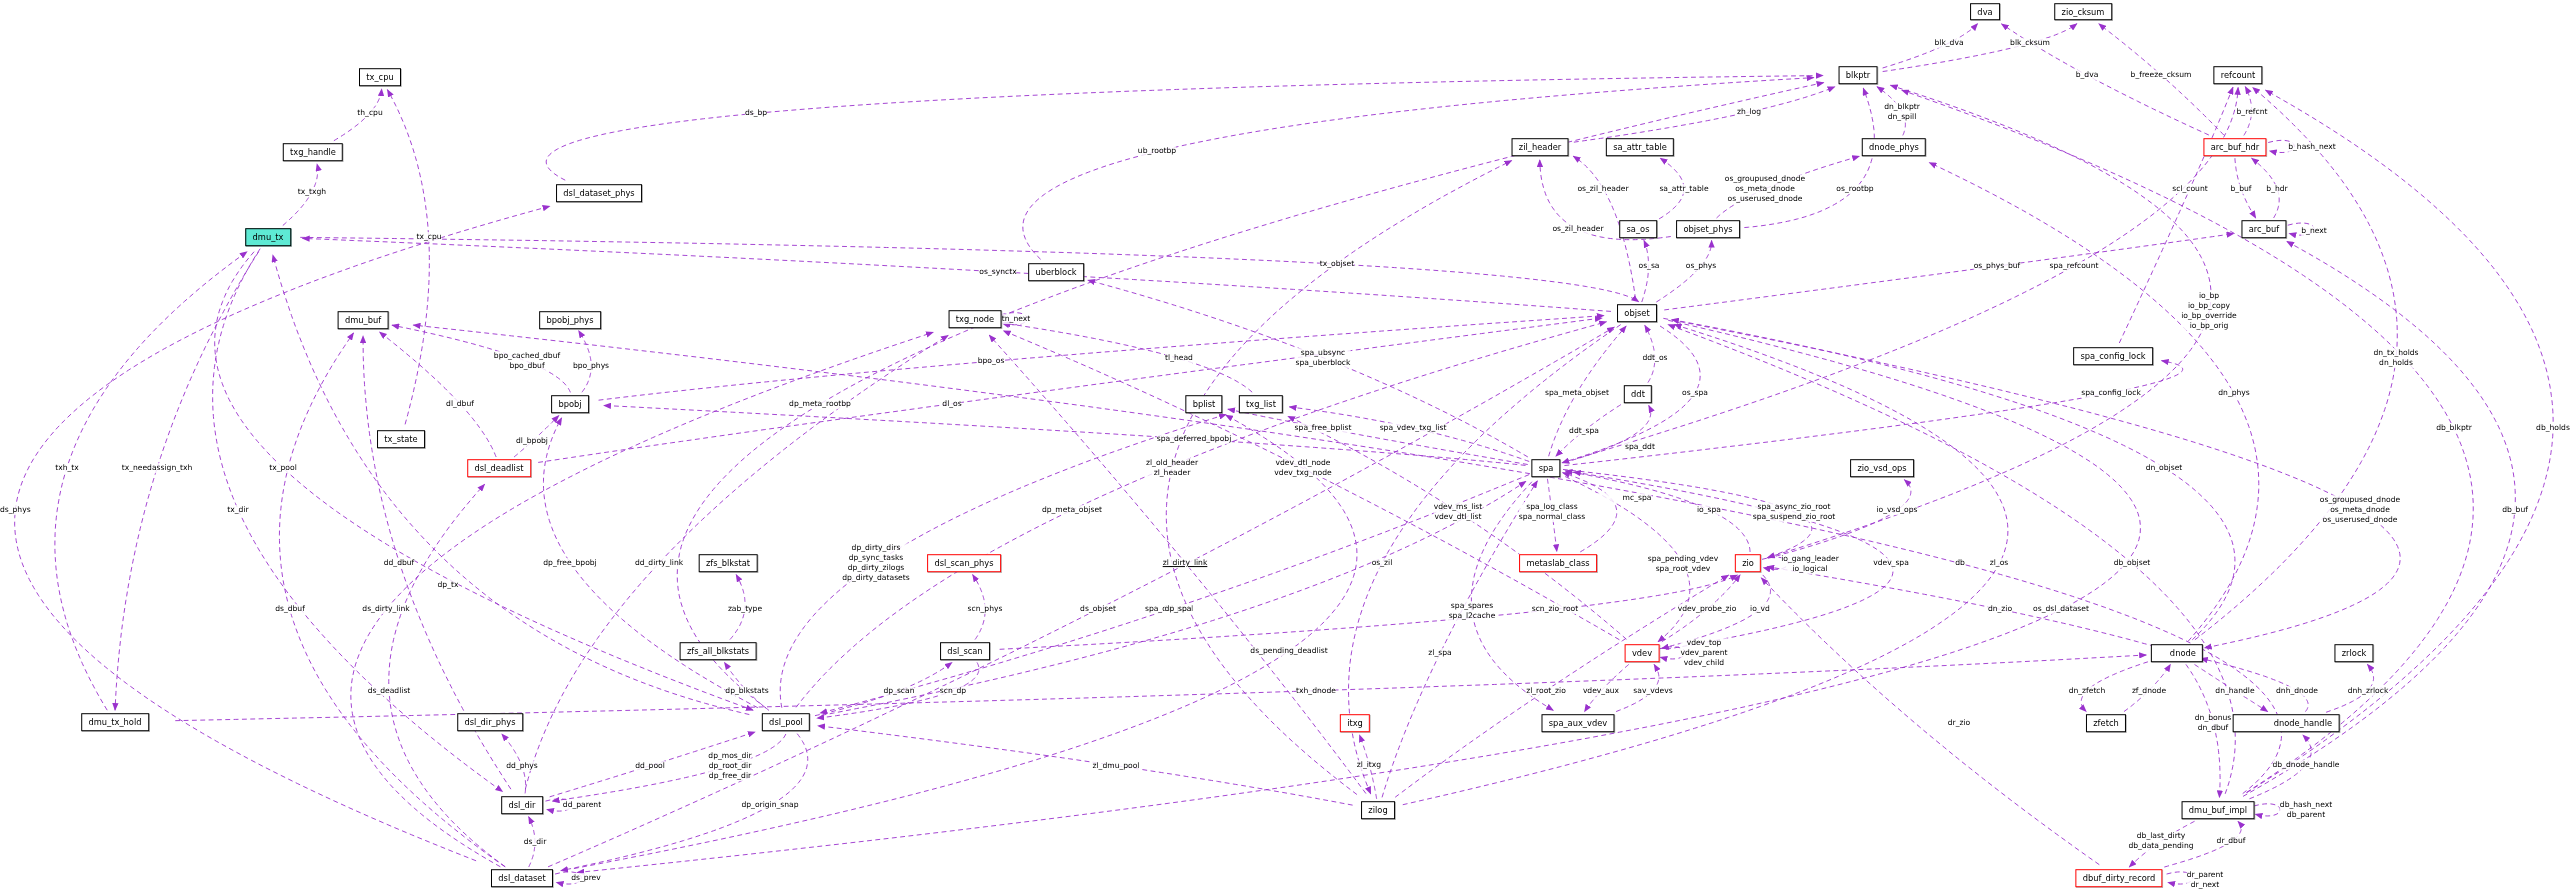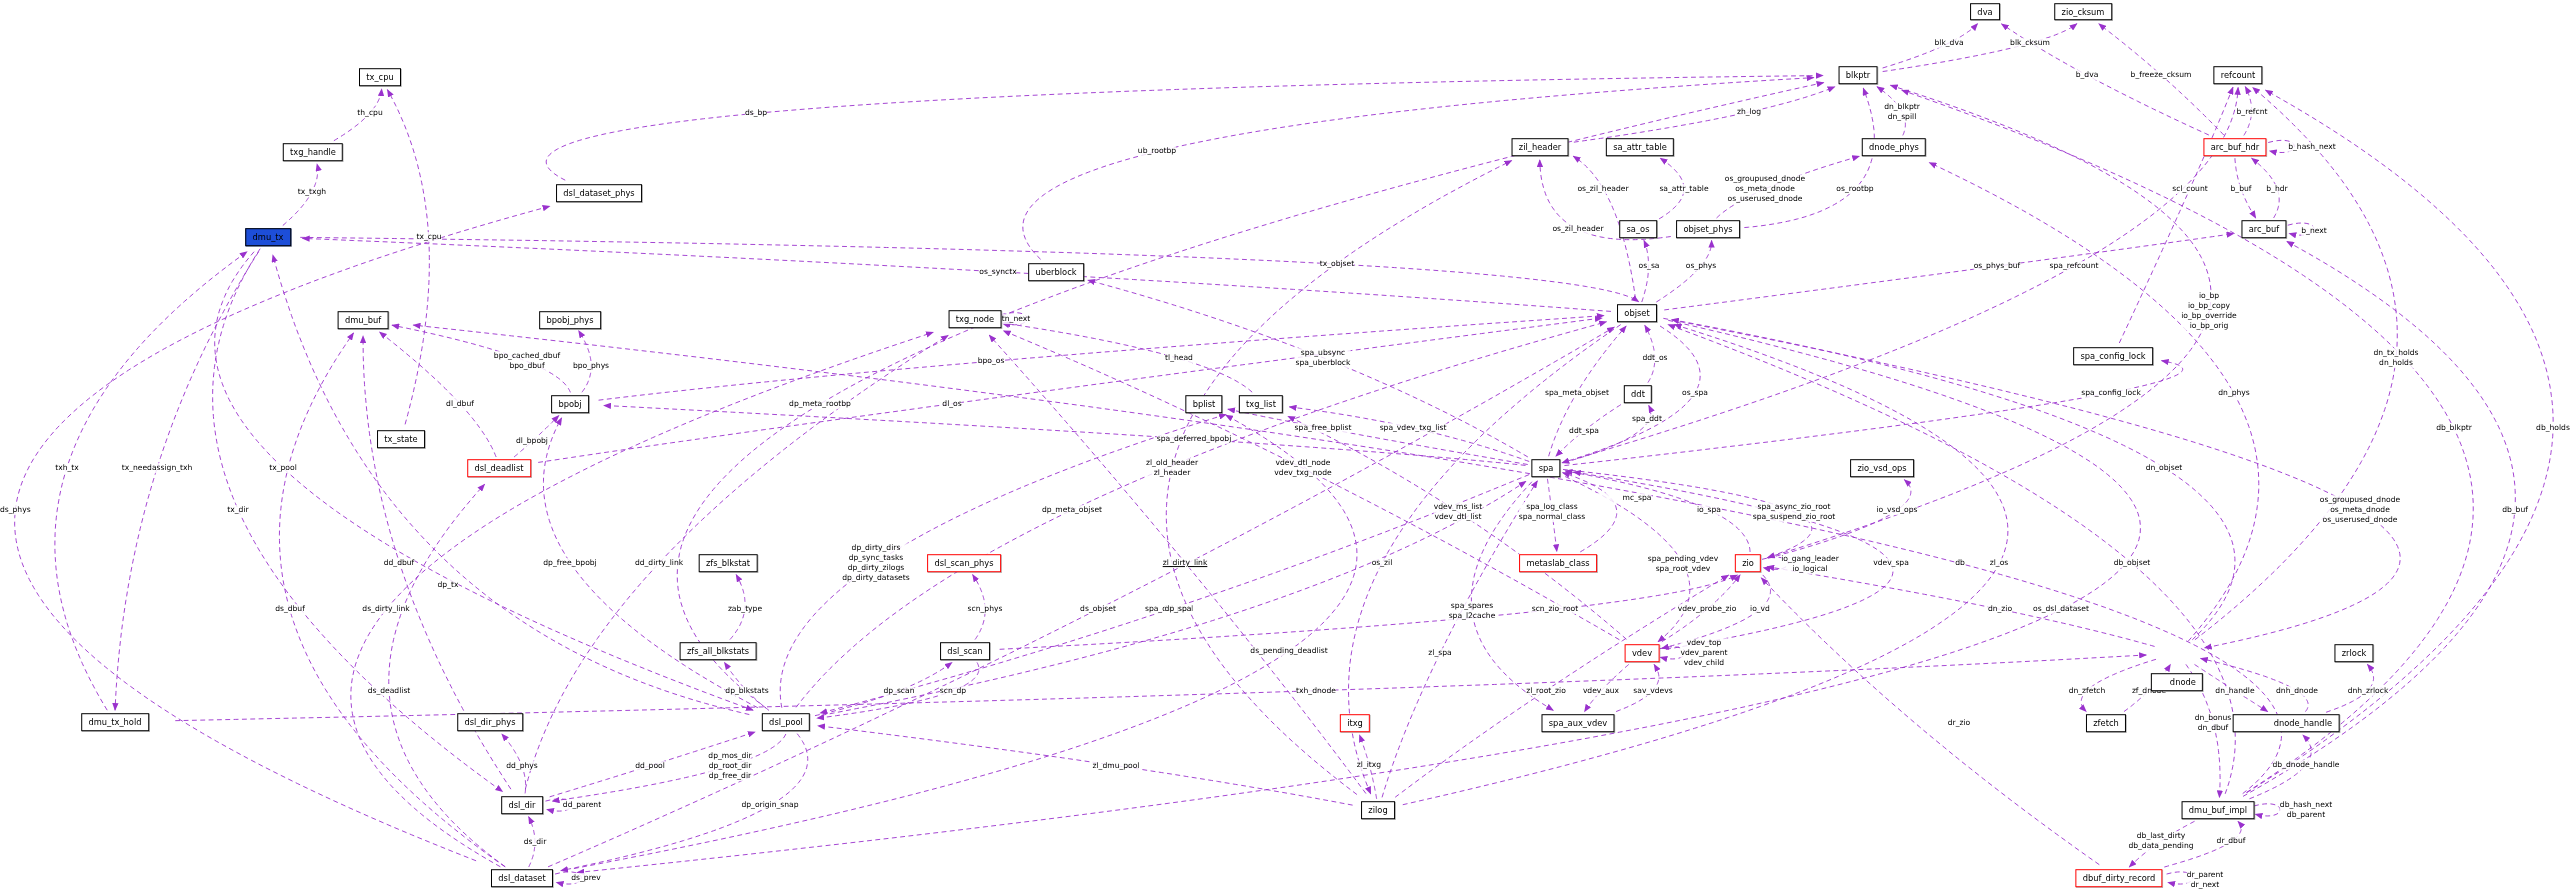--- a/index.html
+++ b/index.html
@@ -2,21 +2,21 @@
 <html style="font-size:11px"><head>
 <meta charset="utf-8">
 <style>
   html,body{margin:0;padding:0;background:#ffffff;}
   #graph{position:relative;width:2576px;height:895px;background:#fff;outline:0.7px solid #000;overflow:hidden;
          font-family:"DejaVu Sans", "Liberation Sans", sans-serif;}
   #edges{position:absolute;left:0;top:0;width:2576px;height:895px;}
   .node{position:absolute;transform:translate(-50%,-50%);border:0.7px solid #000;background:#fff;
         padding:2.8px 6.3px;font-size:8.3px;color:#000;white-space:nowrap;box-shadow:0.7px 0.7px 0 rgba(0,0,0,0.35);cursor:pointer;}
   .node.red{border-color:#ff0000;}
-  .node.hl{background:#1d4ed8;border-width:1.4px;}
+  .node.hl{background:#5eead4;border-width:1.4px;}
   .elabel{position:absolute;transform:translate(-50%,-50%);font-size:7.6px;color:#000;white-space:pre;
           text-align:center;line-height:1.3;background:rgba(255,255,255,0.82);pointer-events:none;}
 </style>
 </head>
 <body>
 
 <div id="graph">
   <svg id="edges" xmlns="http://www.w3.org/2000/svg" viewBox="0 0 3708 1288">
       <defs>
         <marker id="arr" viewBox="0 0 10 8" refX="9" refY="4" markerWidth="9" markerHeight="7" orient="auto">
@@ -247,21 +247,21 @@
 io_bp_override
 io_bp_orig</div>
     <div class="elabel" style="left: 2396px; top: 358px;">dn_tx_holds
 dn_holds</div>
     <div class="elabel" style="left: 2111px; top: 393px;">spa_config_lock</div>
     <div class="elabel" style="left: 2234px; top: 393px;">dn_phys</div>
     <div class="elabel" style="left: 1655px; top: 358px;">ddt_os</div>
     <div class="elabel" style="left: 1577px; top: 393px;">spa_meta_objset</div>
     <div class="elabel" style="left: 1695px; top: 393px;">os_spa</div>
     <div class="elabel" style="left: 1584px; top: 431px;">ddt_spa</div>
-    <div class="elabel" style="left: 1640px; top: 419px; margin-left: 7px;">spa_ddt</div>
+    <div class="elabel" style="left: 1640px; top: 447px;">spa_ddt</div>
     <div class="elabel" style="left: 2454px; top: 428px;">db_blkptr</div>
     <div class="elabel" style="left: 2553px; top: 428px;">db_holds</div>
     <div class="elabel" style="left: 2164px; top: 468px;">dn_objset</div>
     <div class="elabel" style="left: 2360px; top: 510px;">os_groupused_dnode
 os_meta_dnode
 os_userused_dnode</div>
     <div class="elabel" style="left: 2515px; top: 510px;">db_buf</div>
     <div class="elabel" style="left: 1552px; top: 512px;">spa_log_class
 spa_normal_class</div>
     <div class="elabel" style="left: 1617px; top: 498px; padding-left: 40px;">mc_spa</div>
@@ -342,21 +342,21 @@
     <div class="node" style="left: 1638px; top: 229px;">sa_os</div>
     <div class="node" style="left: 1708px; top: 229px;">objset_phys</div>
     <div class="node" style="left: 1637px; top: 313px;">objset</div>
     <div class="node" style="left: 2113px; top: 356px;">spa_config_lock</div>
     <div class="node" style="left: 1638px; top: 394px;">ddt</div>
     <div class="node" style="left: 1546px; top: 468px;">spa</div>
     <div class="node" style="left: 1882px; top: 468px;">zio_vsd_ops</div>
     <div class="node red" style="left: 1558px; top: 563px;">metaslab_class</div>
     <div class="node red" style="left: 1748px; top: 563px;">zio</div>
     <div class="node red" style="left: 1642px; top: 653px;">vdev</div>
-    <div class="node" style="left: 2177px; top: 682px; padding-left: 18px;">dnode</div>
+    <div class="node" style="left: 2177px; top: 653px; padding-left: 18px;">dnode</div>
     <div class="node" style="left: 2354px; top: 653px;">zrlock</div>
     <div class="node red" style="left: 1355px; top: 723px;">itxg</div>
     <div class="node" style="left: 1578px; top: 723px;">spa_aux_vdev</div>
     <div class="node" style="left: 2106px; top: 723px; text-align: center;">zfetch</div>
     <div class="node" style="left: 2286px; top: 723px; padding-left: 40px;">dnode_handle</div>
     <div class="node" style="left: 1378px; top: 810px;">zilog</div>
     <div class="node" style="left: 2218px; top: 810px;">dmu_buf_impl</div>
     <div class="node red" style="left: 2119px; top: 878px;">dbuf_dirty_record</div>
   </div>
 

